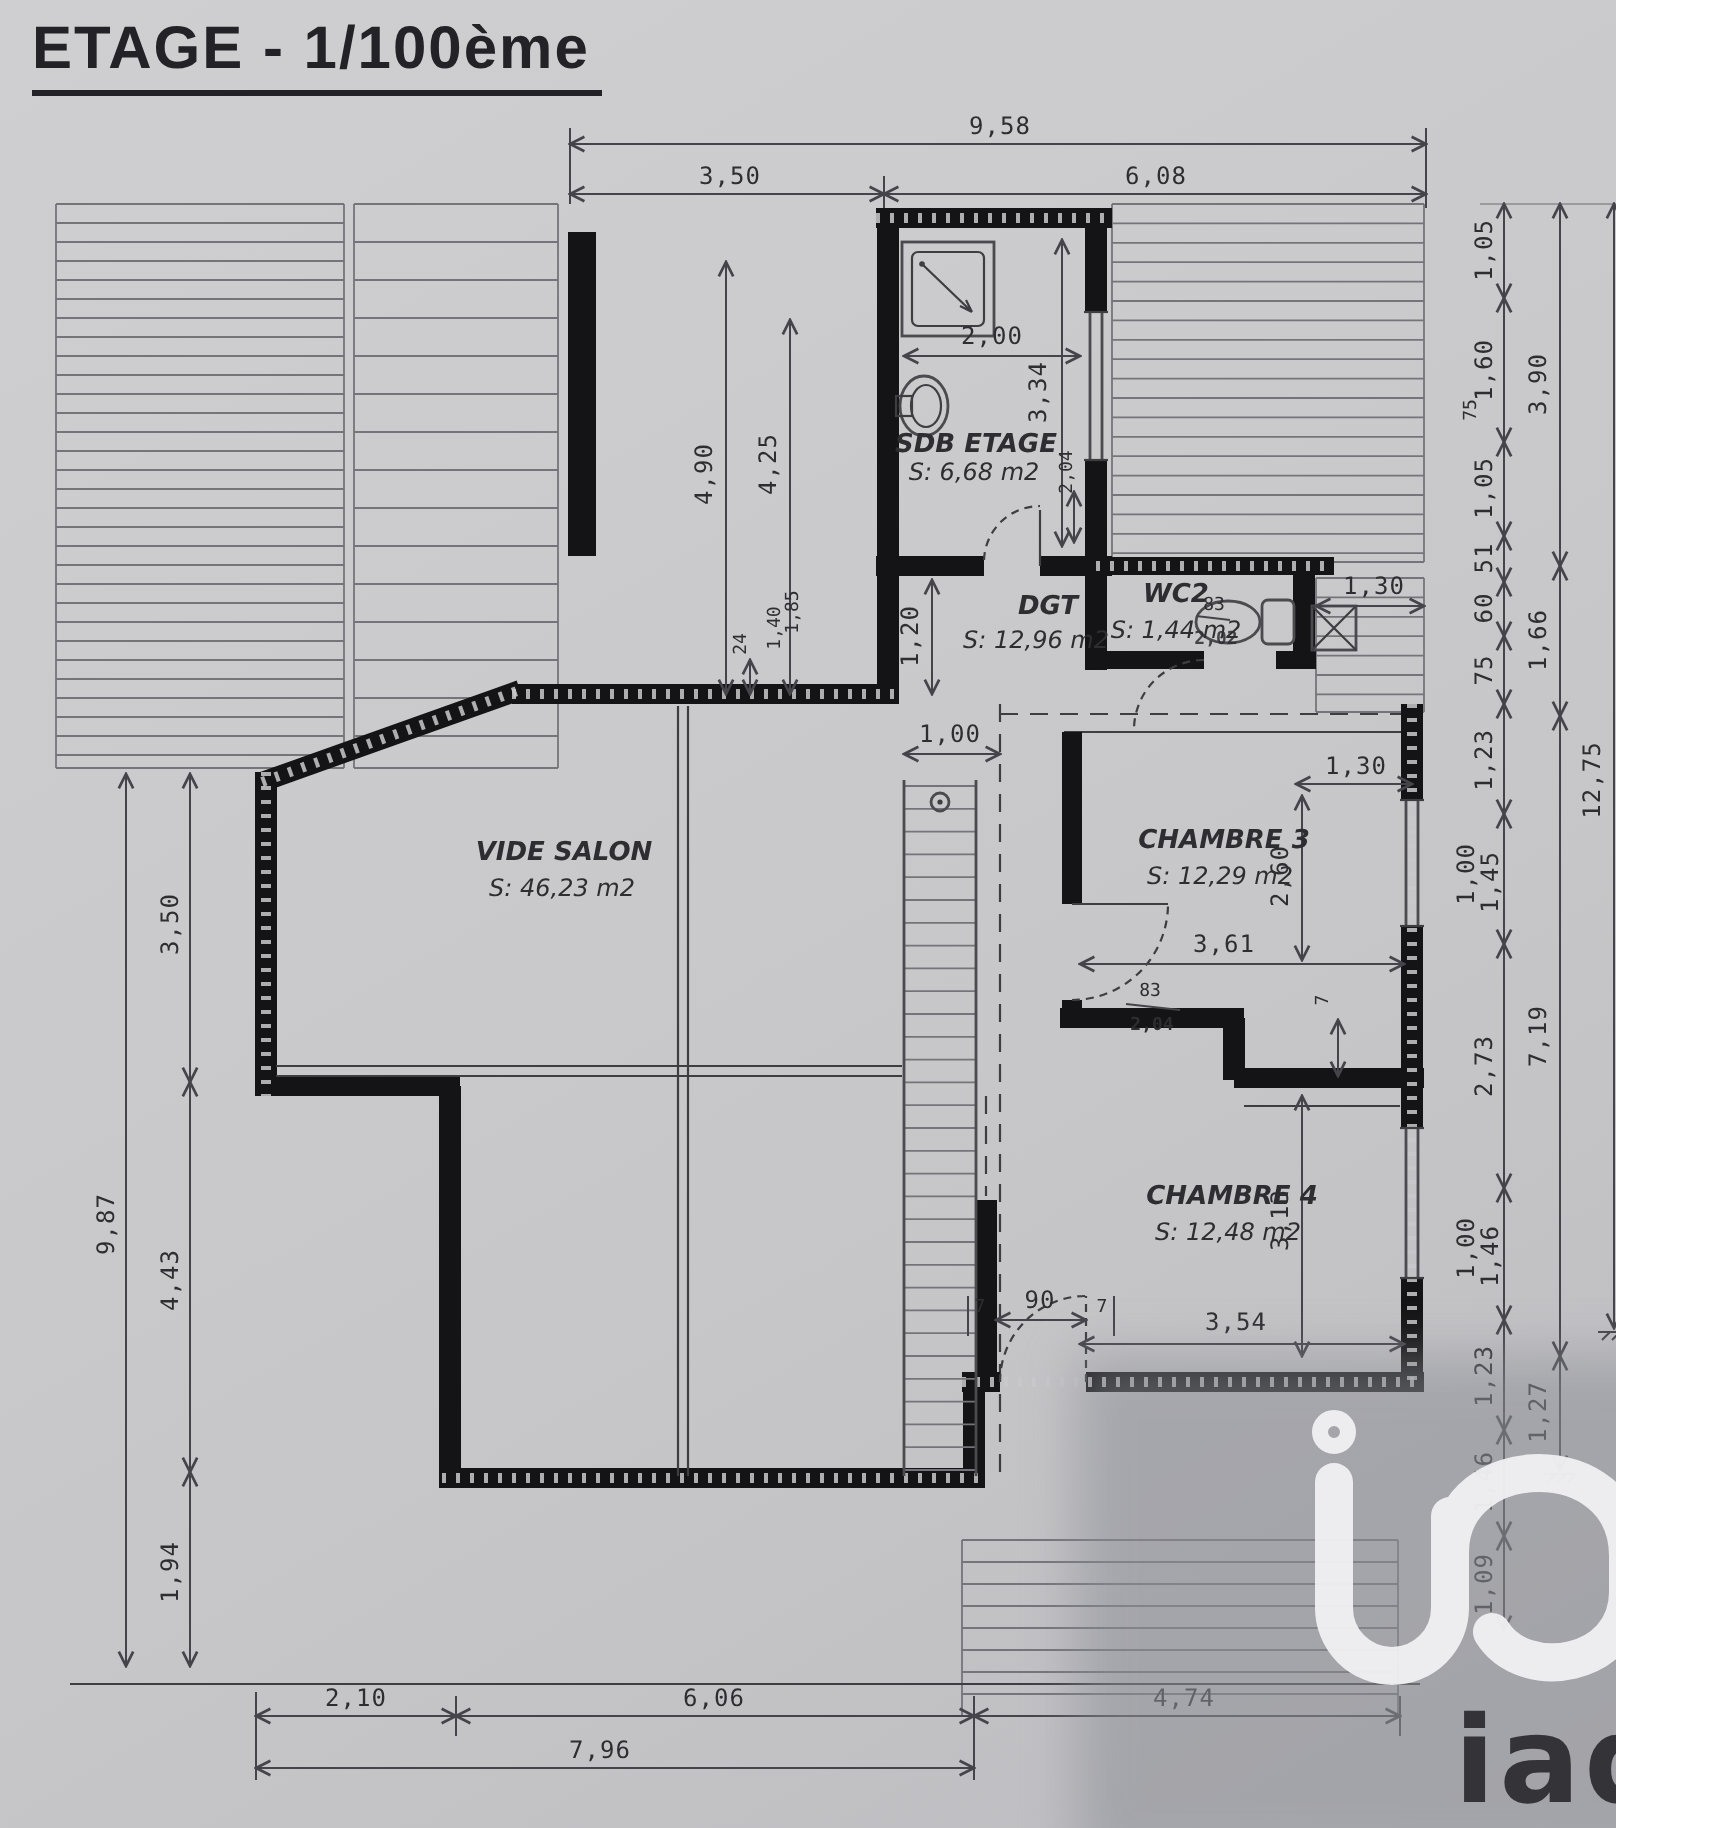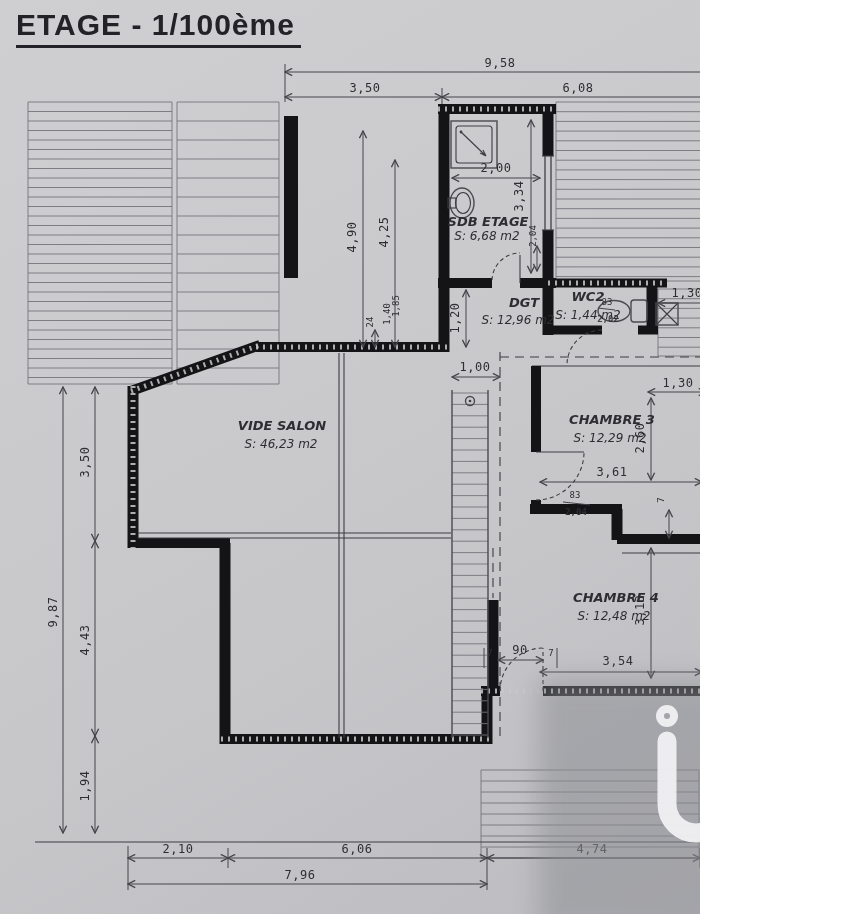--- a/index.html
+++ b/index.html
@@ -1,17 +1,17 @@
 <!DOCTYPE html>
 <html><head>
 <meta charset="utf-8">
 <style>
   html,body{margin:0;padding:0;}
   #page{
-    position:relative;width:700px;height:914px;overflow:hidden;
+    position:relative;width:808px;height:914px;overflow:hidden;
     background:linear-gradient(150deg,#cfcfd2 0%,#cacacd 40%,#c6c6c9 65%,#bcbcc0 100%);
     font-family:"DejaVu Sans",sans-serif;
   }
   #title{
     position:absolute;left:16px;top:8px;display:inline-block;
     font-family:"Liberation Sans",sans-serif;font-weight:bold;
     font-size:30px;letter-spacing:1px;color:#232327;
     border-bottom:3px solid #232327;padding:0 6px 3px 0;
   }
   svg{position:absolute;left:0;top:0;}

